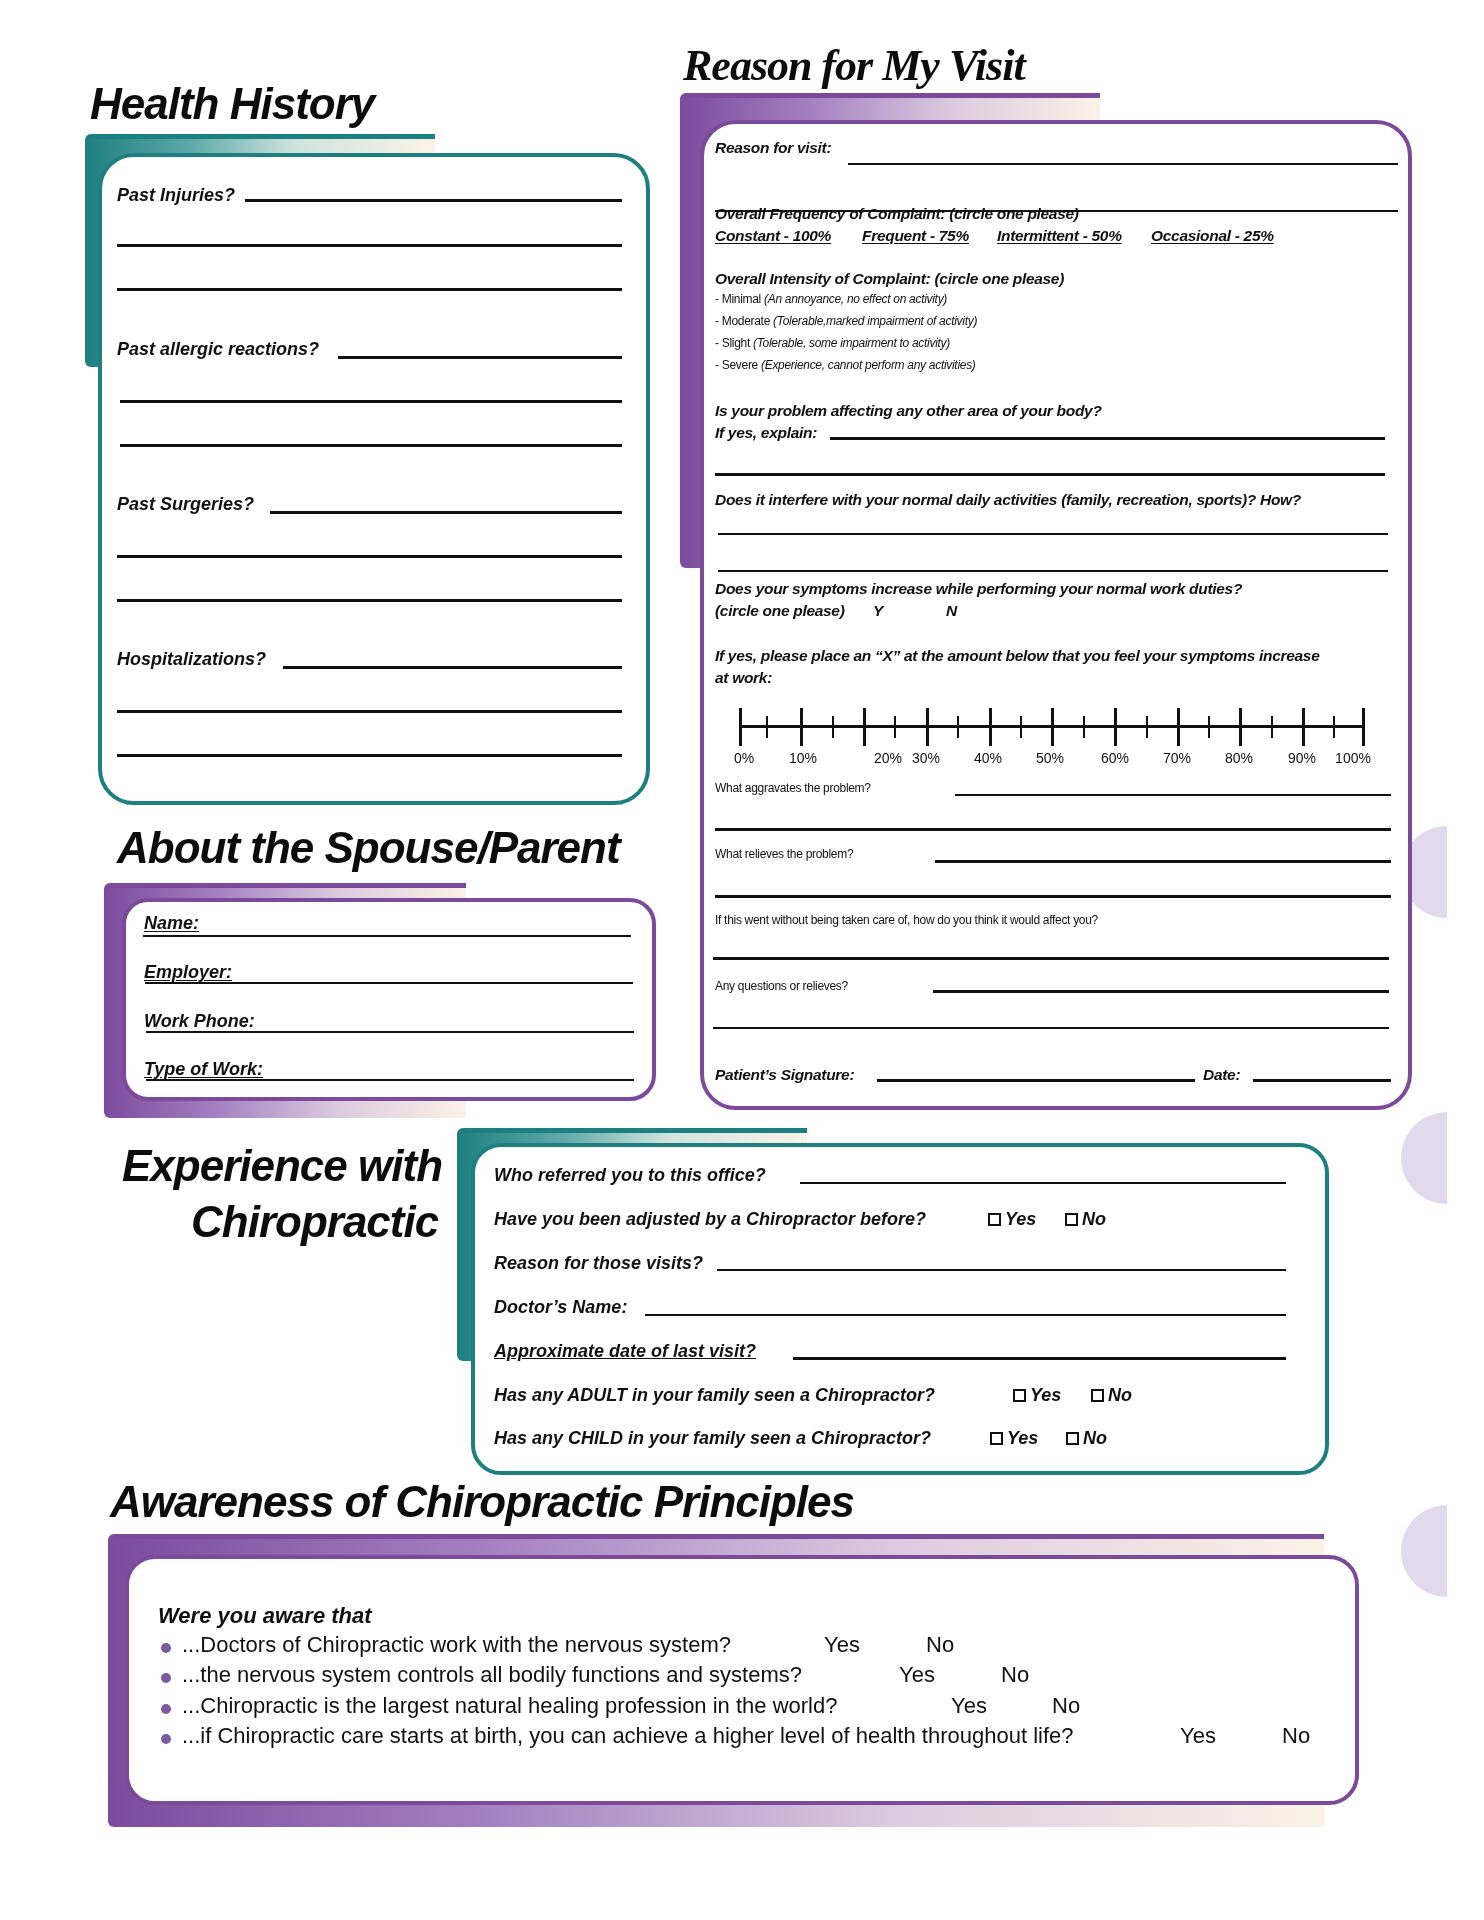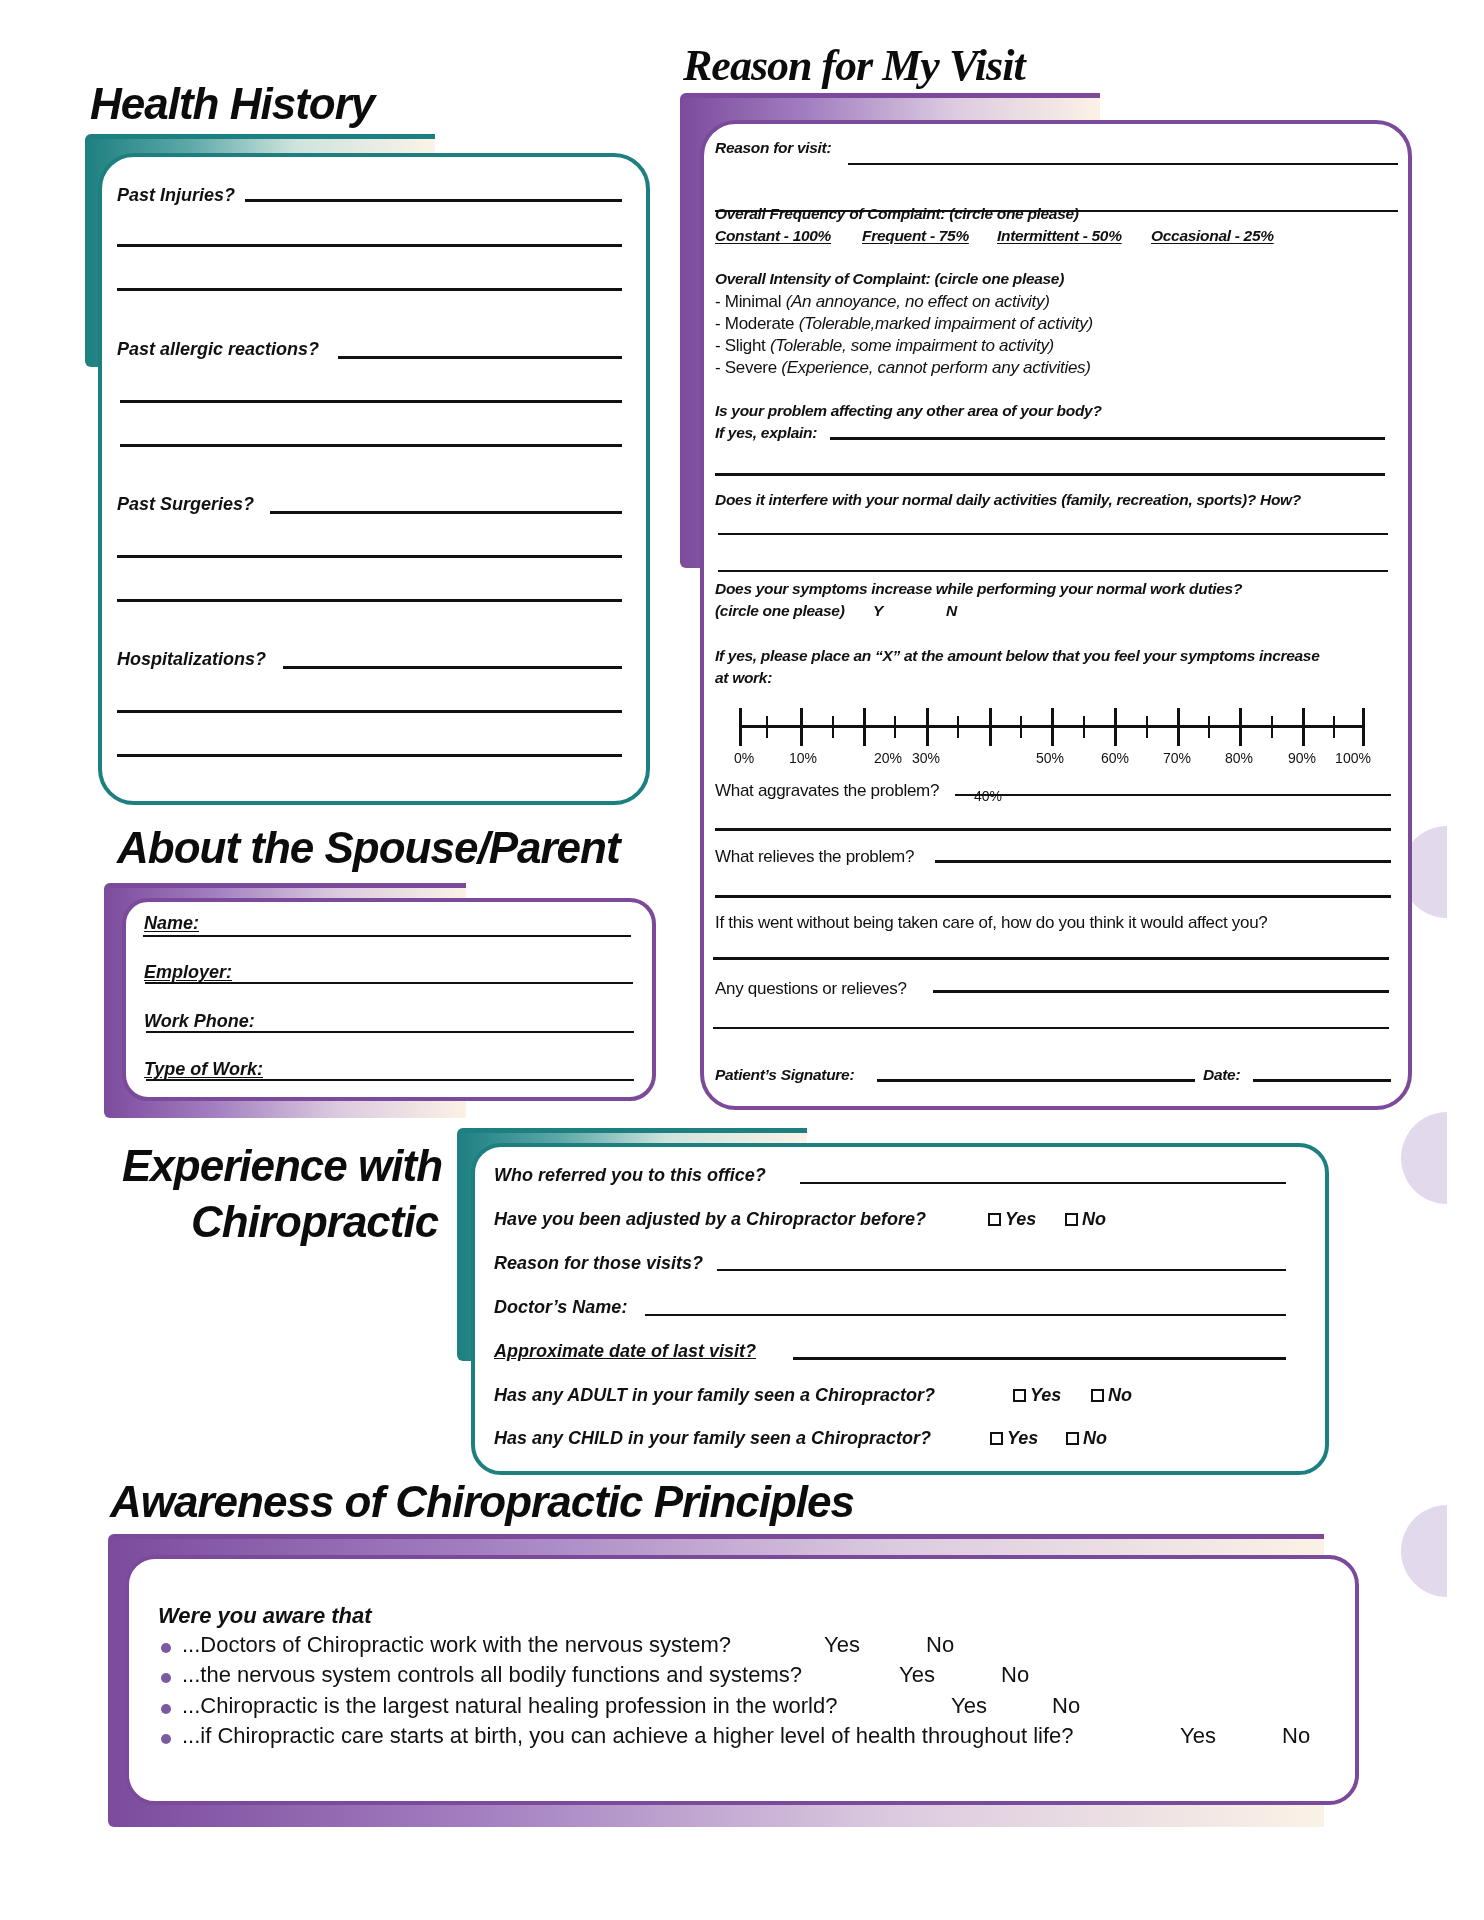--- a/index.html
+++ b/index.html
@@ -12,21 +12,21 @@
   .brush-teal { background: linear-gradient(90deg, #1d7f80 0%, #5ea9a8 30%, #cfe3dd 60%, #fbf3e8 100%);
          border-top: 5px solid #1d7f80; }
   .brush-purple { background: linear-gradient(90deg, #7c4b9d 0%, #a27ec0 30%, #dccbe0 65%, #fbf2e6 100%);
          border-top: 5px solid #7b4a9b; }
   .box { position: absolute; background: #fff; border-radius: 36px; box-sizing: border-box; }
   .box-teal { border: 4px solid #1d7f80; }
   .box-purple { border: 4px solid #7b4a9b; }
 
   .lbl { position: absolute; font-weight: bold; font-style: italic; font-size: 18px; white-space: nowrap; }
   .lbl-sm { position: absolute; font-weight: bold; font-style: italic; font-size: 15.5px; white-space: nowrap; letter-spacing: -0.3px; }
-  .txt-sm { position: absolute; font-size: 17px; white-space: nowrap; letter-spacing: -0.3px; }
+  .txt-sm { position: absolute; font-size: 12px; white-space: nowrap; letter-spacing: -0.3px; }
   .line { position: absolute; height: 3px; background: #111; }
   .line-thin { position: absolute; height: 2px; background: #111; }
   .u { text-decoration: underline; text-underline-offset: 2px; }
   .it { font-style: italic; }
 
   .cb { display: inline-block; width: 13px; height: 13px; border: 2px solid #111; box-sizing: border-box; vertical-align: -1px; margin-right: 4px; }
   .opt { position: absolute; font-weight: bold; font-style: italic; font-size: 18px; white-space: nowrap; }
 
   .aware-row { position: absolute; left: 0; font-size: 22px; white-space: nowrap; }
   .bullet { position: absolute; width: 10px; height: 10px; border-radius: 50%; background: #7b5aa0; }
@@ -143,21 +143,21 @@
     <div class="tick tick-major" style="left:500px;"></div>
     <div class="tick tick-minor" style="left:532px;"></div>
     <div class="tick tick-major" style="left:563px;"></div>
     <div class="tick tick-minor" style="left:594px;"></div>
     <div class="tick tick-major" style="left:623px;"></div>
 
     <div class="tick-label" style="left:5px;">0%</div>
     <div class="tick-label" style="left:64px;">10%</div>
     <div class="tick-label" style="left:133px;margin-left:16px;">20%</div>
     <div class="tick-label" style="left:187px;">30%</div>
-    <div class="tick-label" style="left:249px;margin-top:38px;">40%</div>
+    <div class="tick-label" style="left:249px;">40%</div>
     <div class="tick-label" style="left:311px;">50%</div>
     <div class="tick-label" style="left:376px;">60%</div>
     <div class="tick-label" style="left:438px;">70%</div>
     <div class="tick-label" style="left:500px;">80%</div>
     <div class="tick-label" style="left:563px;">90%</div>
     <div class="tick-label" style="left:614px;">100%</div>
   </div>
 
   <div class="txt-sm" style="left:715px; top:781px;">What aggravates the problem?</div>
   <div class="line-thin" style="left:955px; top:794px; width:436px;"></div>

